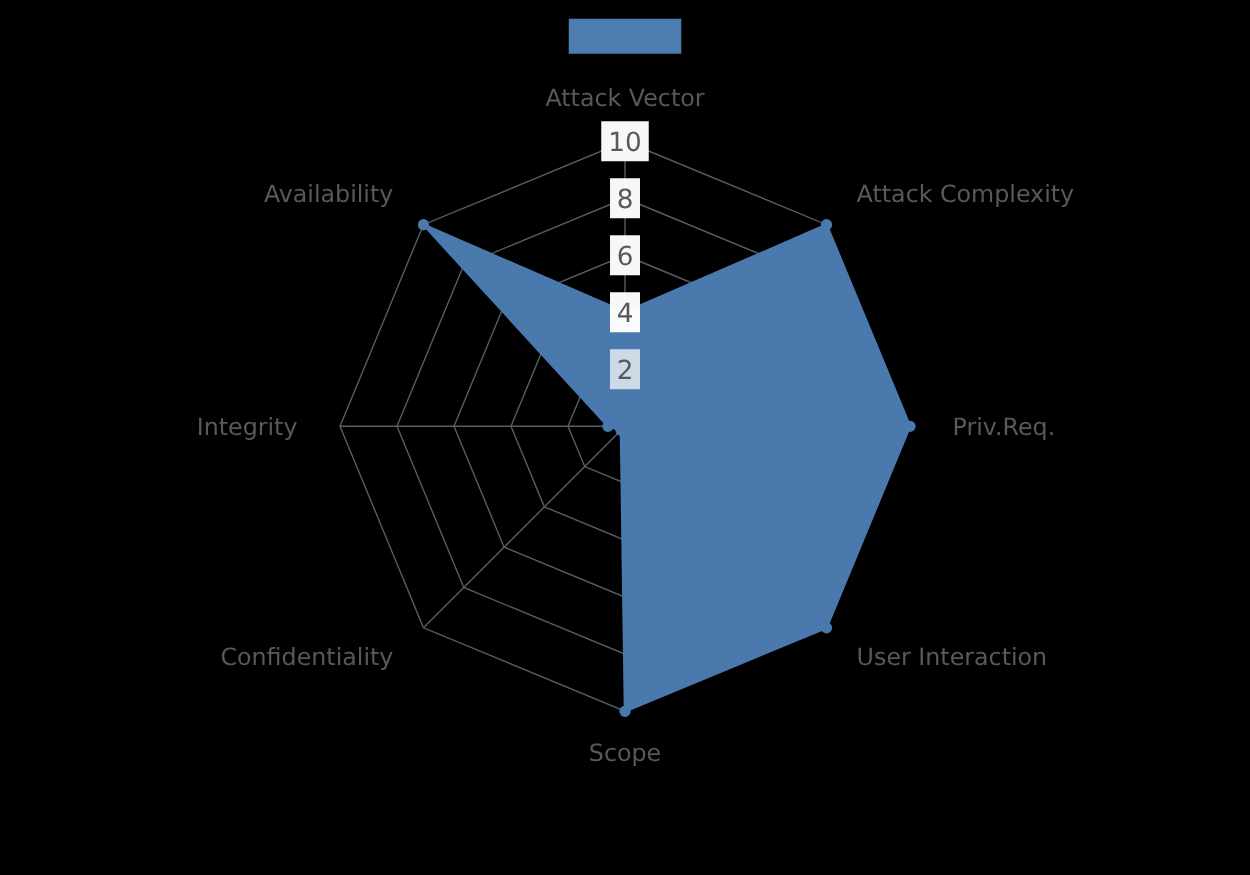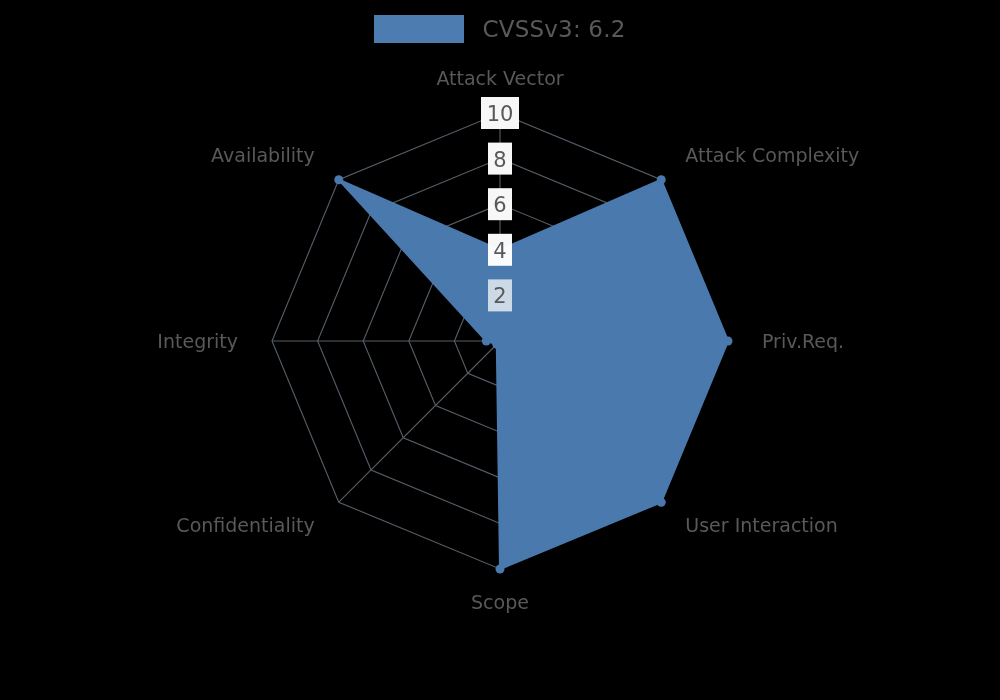--- a/index.html
+++ b/index.html
@@ -68,21 +68,20 @@
     stroke-width: 1.1;
   }
 </style>
 </head>
 <body>
 
 <div id="chart-root">
 
   <div class="legend">
     <span class="legend-swatch" style="background: rgb(77, 124, 176);"></span>
-    <span class="legend-label">CVSSv3: 6.2</span>
   </div>
 
   <svg class="radar" width="1000" height="700" viewBox="0 0 1000 700">
     <g id="grid-rings">
         <polygon points="500.00,295.40 532.24,308.76 545.60,341.00 532.24,373.24 500.00,386.60 467.76,373.24 454.40,341.00 467.76,308.76" class="grid-line"></polygon>
         <polygon points="500.00,249.80 564.49,276.51 591.20,341.00 564.49,405.49 500.00,432.20 435.51,405.49 408.80,341.00 435.51,276.51" class="grid-line"></polygon>
         <polygon points="500.00,204.20 596.73,244.27 636.80,341.00 596.73,437.73 500.00,477.80 403.27,437.73 363.20,341.00 403.27,244.27" class="grid-line"></polygon>
         <polygon points="500.00,158.60 628.98,212.02 682.40,341.00 628.98,469.98 500.00,523.40 371.02,469.98 317.60,341.00 371.02,212.02" class="grid-line"></polygon>
         <polygon points="500.00,113.00 661.22,179.78 728.00,341.00 661.22,502.22 500.00,569.00 338.78,502.22 272.00,341.00 338.78,179.78" class="grid-line"></polygon>
       </g>

